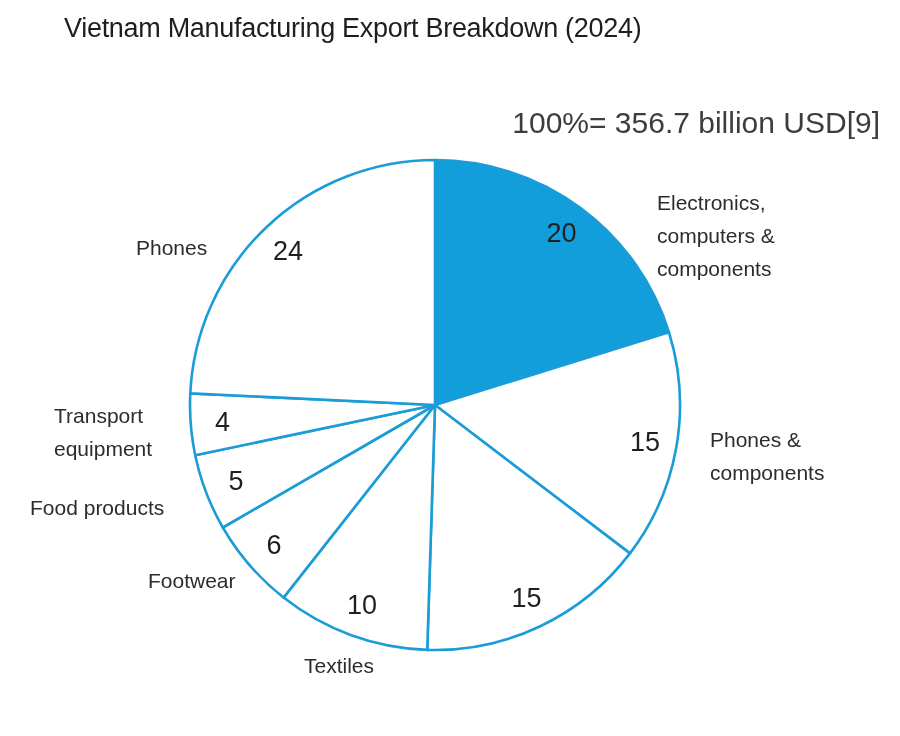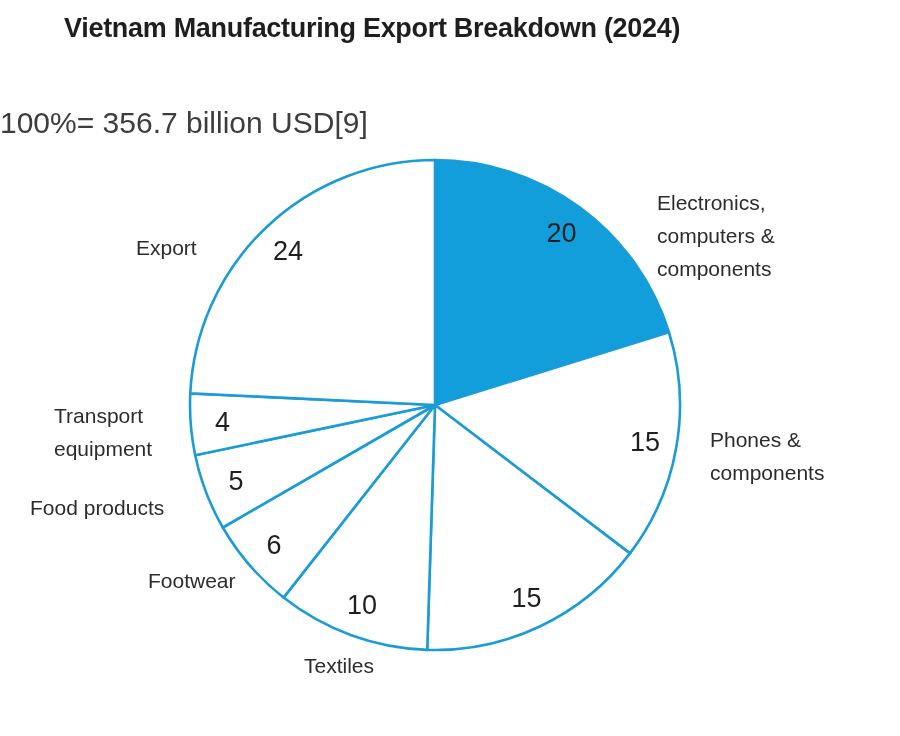--- a/index.html
+++ b/index.html
@@ -2,24 +2,24 @@
 <html><head>
 <meta charset="utf-8">
 <style>
   html,body{margin:0;padding:0;background:#ffffff;}
   #app{
     position:relative;width:900px;height:736px;background:#ffffff;overflow:hidden;
     font-family:"Liberation Sans","DejaVu Sans",sans-serif;
   }
   .chart-title{
     position:absolute;left:64px;top:13px;
-    font-size:27px;font-weight:700;color:#1e1e1e;letter-spacing:-0.3px;white-space:nowrap;
+    font-size:27px;font-weight:400;color:#1e1e1e;letter-spacing:-0.3px;white-space:nowrap;
   }
   .chart-subtitle{
-    position:absolute;left:0;top:106px;width:880px;text-align:left;
+    position:absolute;left:0;top:106px;width:880px;text-align:right;
     font-size:30px;font-weight:400;color:#3d3d3d;white-space:nowrap;
   }
   #pie-svg{position:absolute;left:0;top:0;}
   .slice-label{
     position:absolute;color:#2c2c2c;font-size:21px;line-height:33px;white-space:nowrap;
   }
   .slice-label span{display:block;}
   .lbl-electronics{left:657px;top:186px;}
   .lbl-phones{left:710px;top:423px;}
   .lbl-machinery{left:562px;top:624px;}
@@ -80,16 +80,16 @@
   <div class="slice-label lbl-food">
     <span>Food products</span>
   </div>
 
   <div class="slice-label lbl-transport">
     <span>Transport</span>
     <span>equipment</span>
   </div>
 
   <div class="slice-label lbl-others">
-    <span>Export</span>
+    <span>Phones</span>
   </div>
 
 </div>
 
 </body></html>

